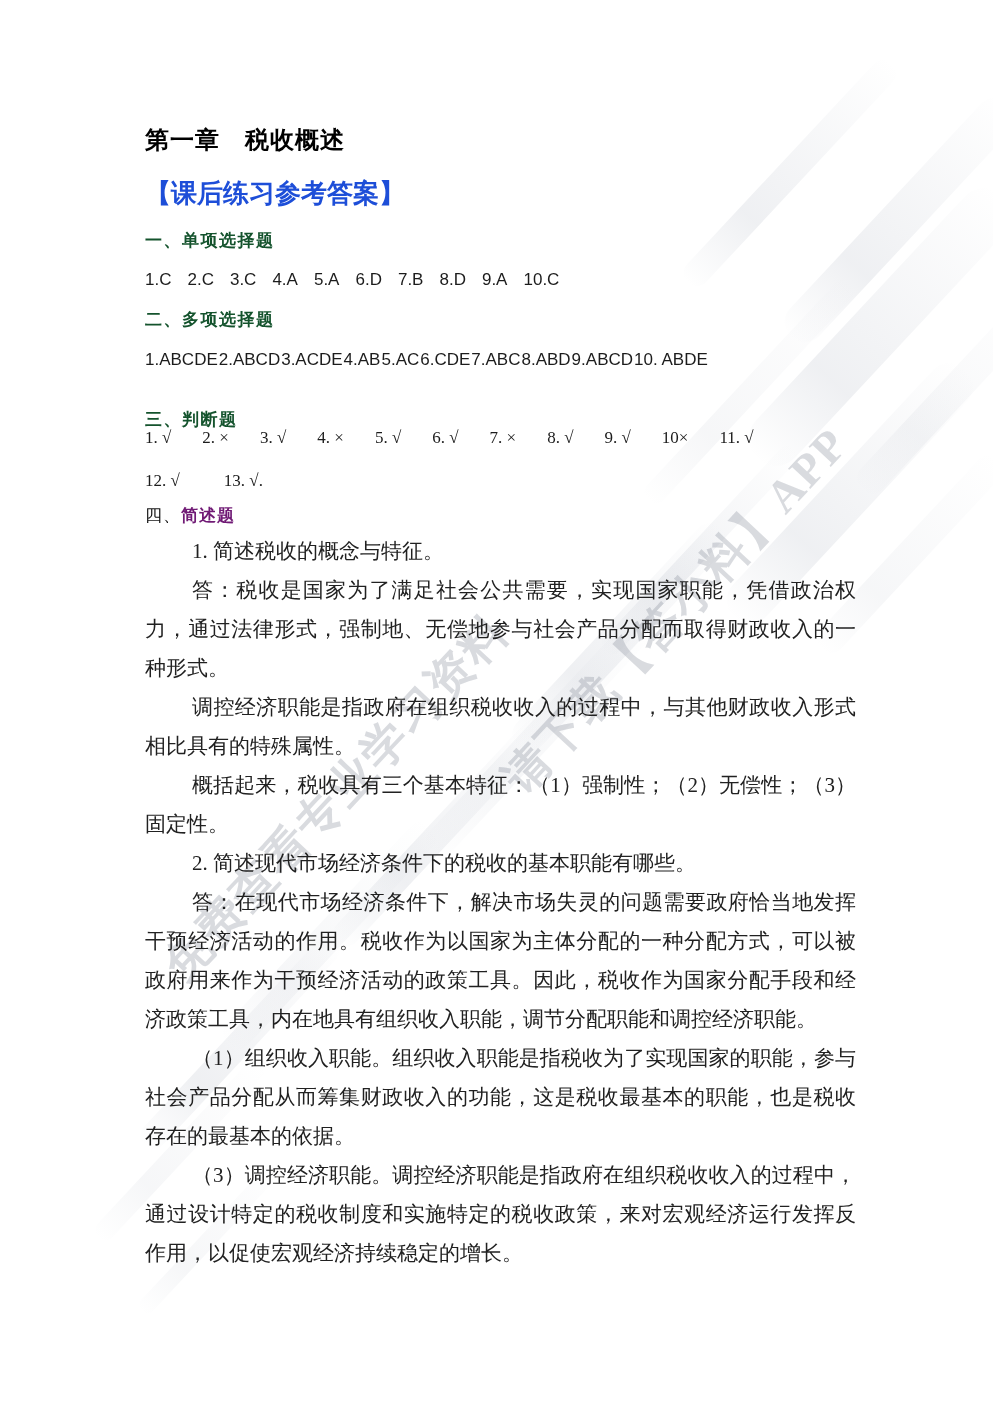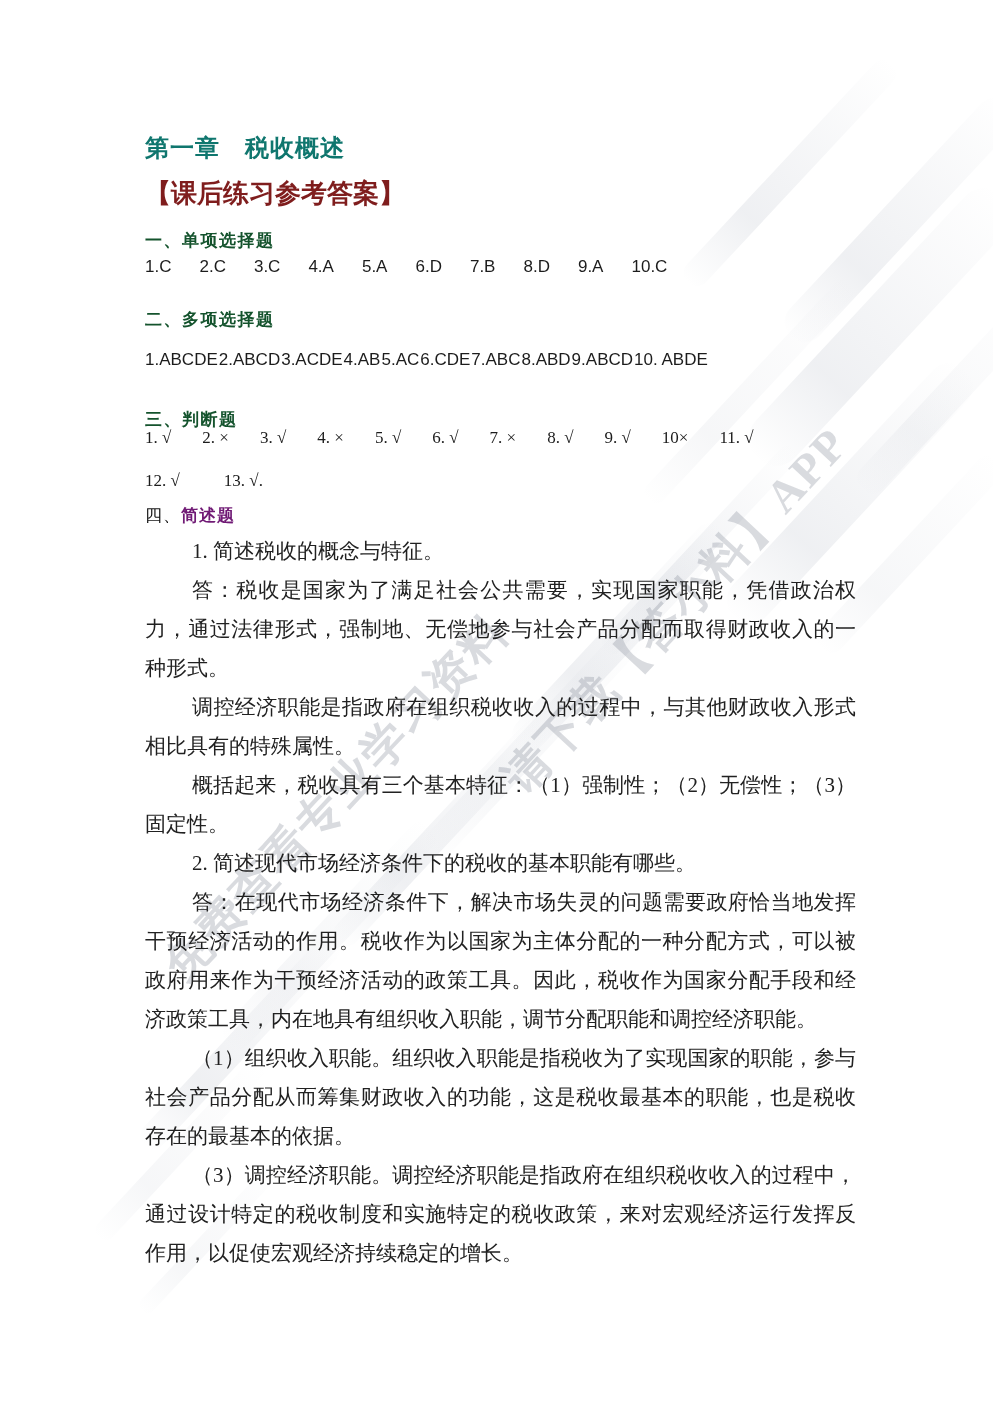--- a/index.html
+++ b/index.html
@@ -48,42 +48,42 @@
   
   .content {
     position: absolute;
     left: 145px;
     top: 0;
     width: 711px;
   }
   .content > * { position: absolute; left: 0; margin: 0; }
 
   .chapter {
-    top: 134px;
+    top: 126px;
     font: 700 24px/1.2 "Liberation Sans", sans-serif;
-    color: #0f766e;
+    color: #000000;
     letter-spacing: 1px;
   }
   .answers-hdr {
     top: 178px;
     font: 700 26px/1.2 "Liberation Sans", sans-serif;
-    color: #7f1d1d;
+    color: #1d4ed8;
   }
   .sec {
     font: 700 17px/1.35 "Liberation Sans", sans-serif;
     color: #14532d;
     letter-spacing: 1.5px;
   }
   .sec1 { top: 230px; }
   .sec2 { top: 309px; }
   .sec3 { top: 389px; margin-top: 20px; }
 
   .row { display: flex; white-space: nowrap; }
   .row-sans { font: 17px/1.25 "Liberation Sans", sans-serif; color: #1c1c1c; }
-  .row-single { top: 256px; gap: 28px; }
+  .row-single { top: 269px; gap: 16px; }
   .row-multi  { top: 349px; gap: 1px; }
   .row-judge  { font: 17px/1.25 "Liberation Serif", serif; color: #1c1c1c; }
   .row-judge1 { top: 427px; gap: 31px; }
   .row-judge2 { top: 470px; gap: 44px; }
 
   .sec4 { top: 505px; font: 400 17px/1.35 "Liberation Serif", serif; color: #111; letter-spacing: 1px; }
   .sec4 .sec4-label { font-family: "Liberation Sans", sans-serif; font-weight: 700; color: #701a75; }
 
   .paras { top: 532px; width: 711px; }
   .paras p {

